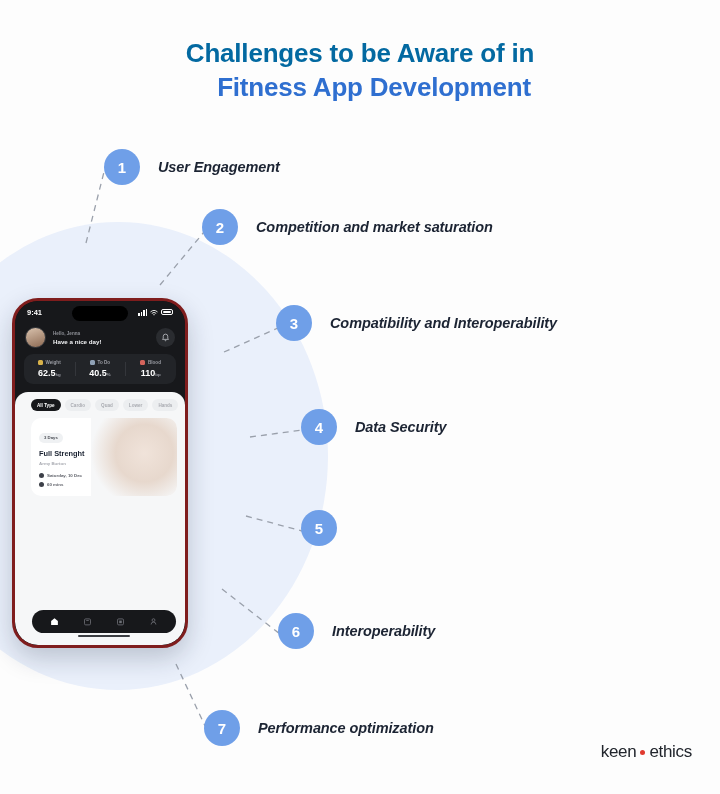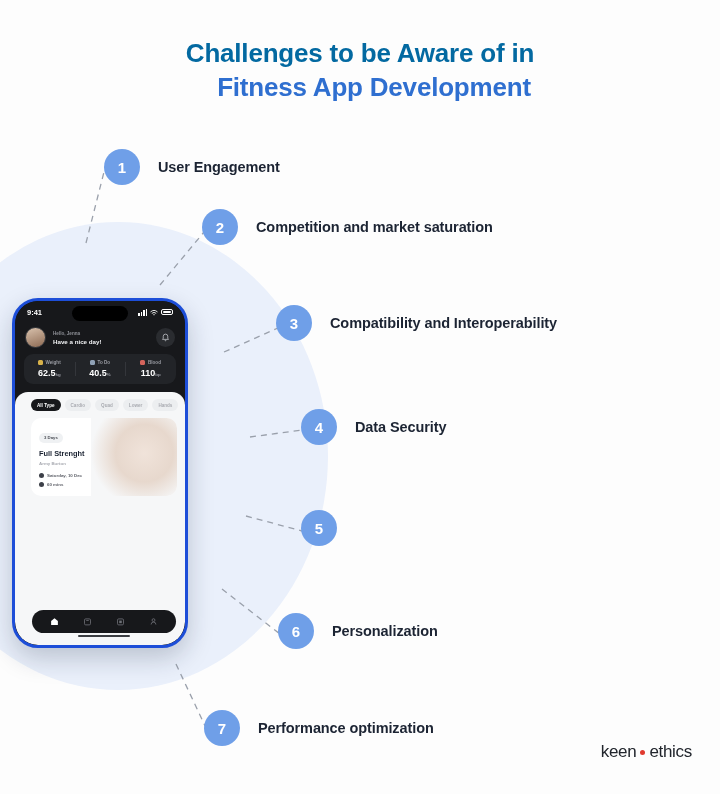--- a/index.html
+++ b/index.html
@@ -83,40 +83,41 @@
     justify-content: center;
     flex: none;
   }
   .item-label {
     margin-left: 18px;
     font-size: 14.5px;
     font-weight: bold;
     color: #1c2433;
     white-space: nowrap;
     letter-spacing: -0.1px;
+    font-style: italic;
   }
 
   .it1 { left: 104px; top: 149px; }
   .it2 { left: 202px; top: 209px; }
   .it3 { left: 276px; top: 305px; }
   .it4 { left: 301px; top: 409px; }
   .it5 { left: 301px; top: 510px; }
   .it6 { left: 278px; top: 613px; }
   .it7 { left: 204px; top: 710px; }
 
   
   .phone {
     position: absolute;
     left: 12px;
     top: 298px;
     width: 176px;
     height: 350px;
     background: #111214;
     border-radius: 26px;
-    border: 3px solid #1d4ed8;
+    border: 3px solid #7f1d1d;
     box-shadow: 0 10px 26px rgba(20,30,55,0.22);
     overflow: hidden;
     z-index: 7;
   }
   .screen {
     position: absolute;
     inset: 0;
     background: #17181b;
     border-radius: 23px;
     overflow: hidden;
@@ -399,21 +400,21 @@
   </div>
   <div class="item it4">
     <div class="badge">4</div>
     <div class="item-label">Data Security</div>
   </div>
   <div class="item it5">
     <div class="badge">5</div>
   </div>
   <div class="item it6">
     <div class="badge">6</div>
-    <div class="item-label">Personalization</div>
+    <div class="item-label">Interoperability</div>
   </div>
   <div class="item it7">
     <div class="badge">7</div>
     <div class="item-label">Performance optimization</div>
   </div>
 
   <div class="phone">
     <div class="screen">
 
       <div class="statusbar">

